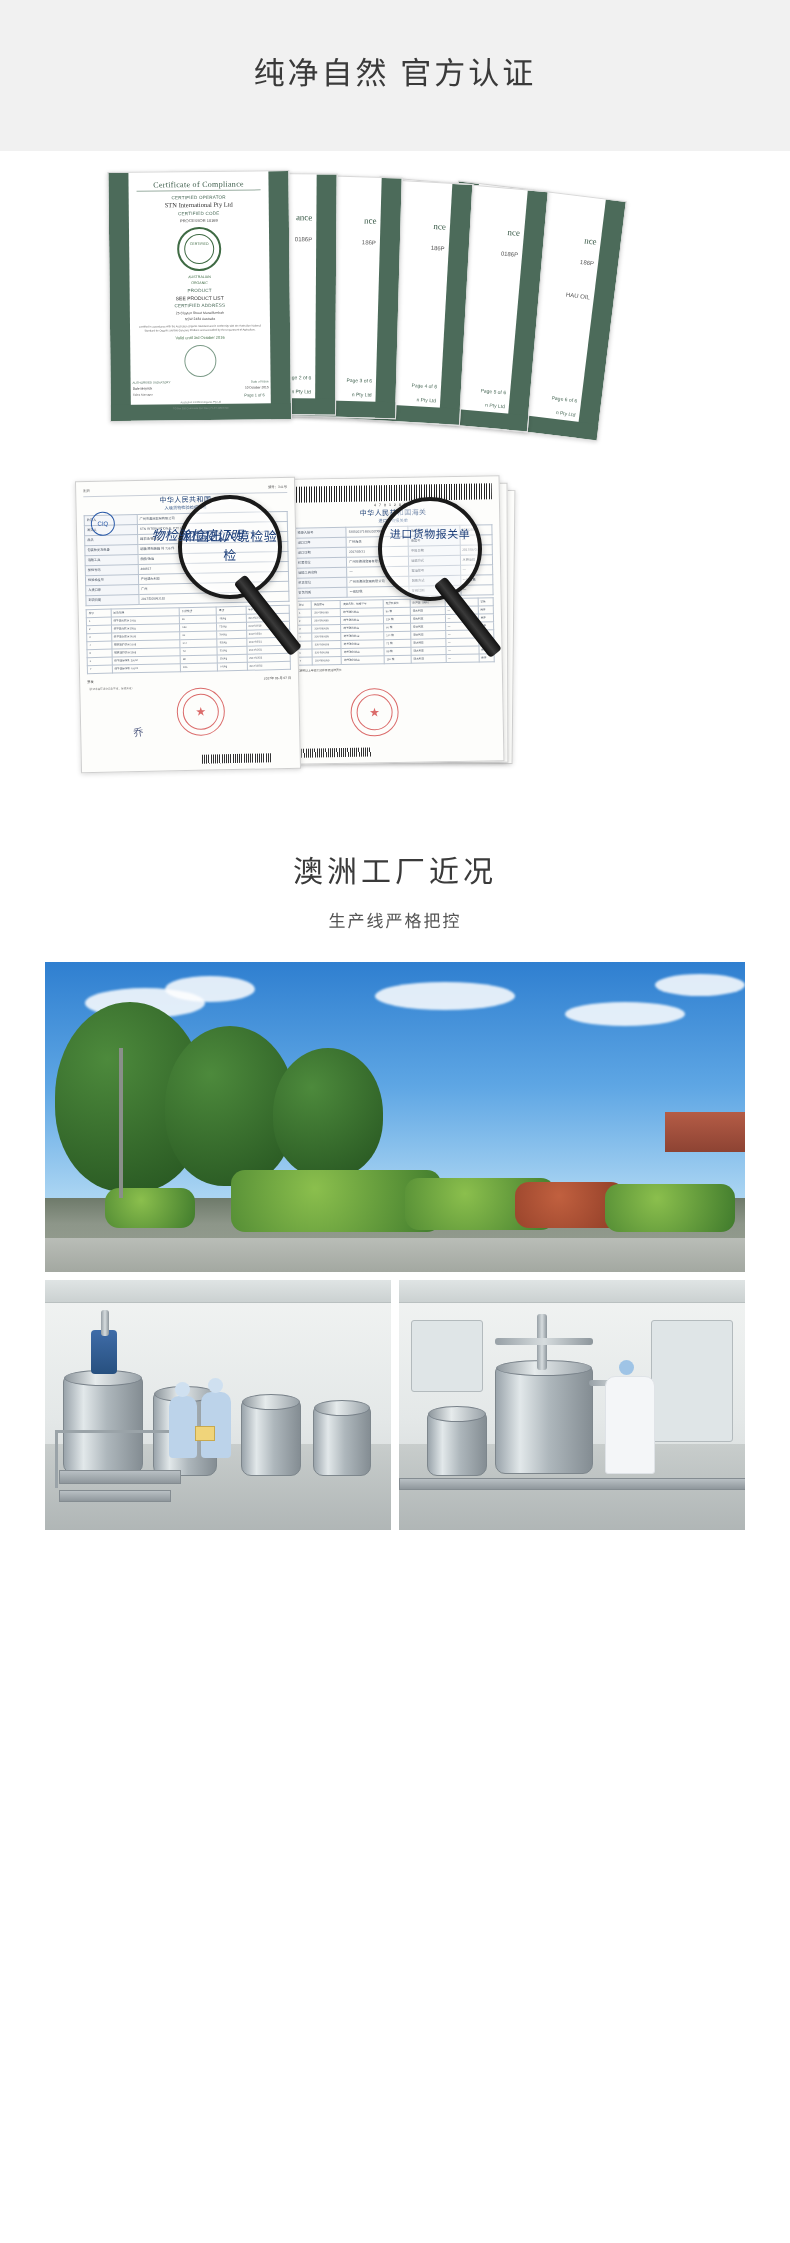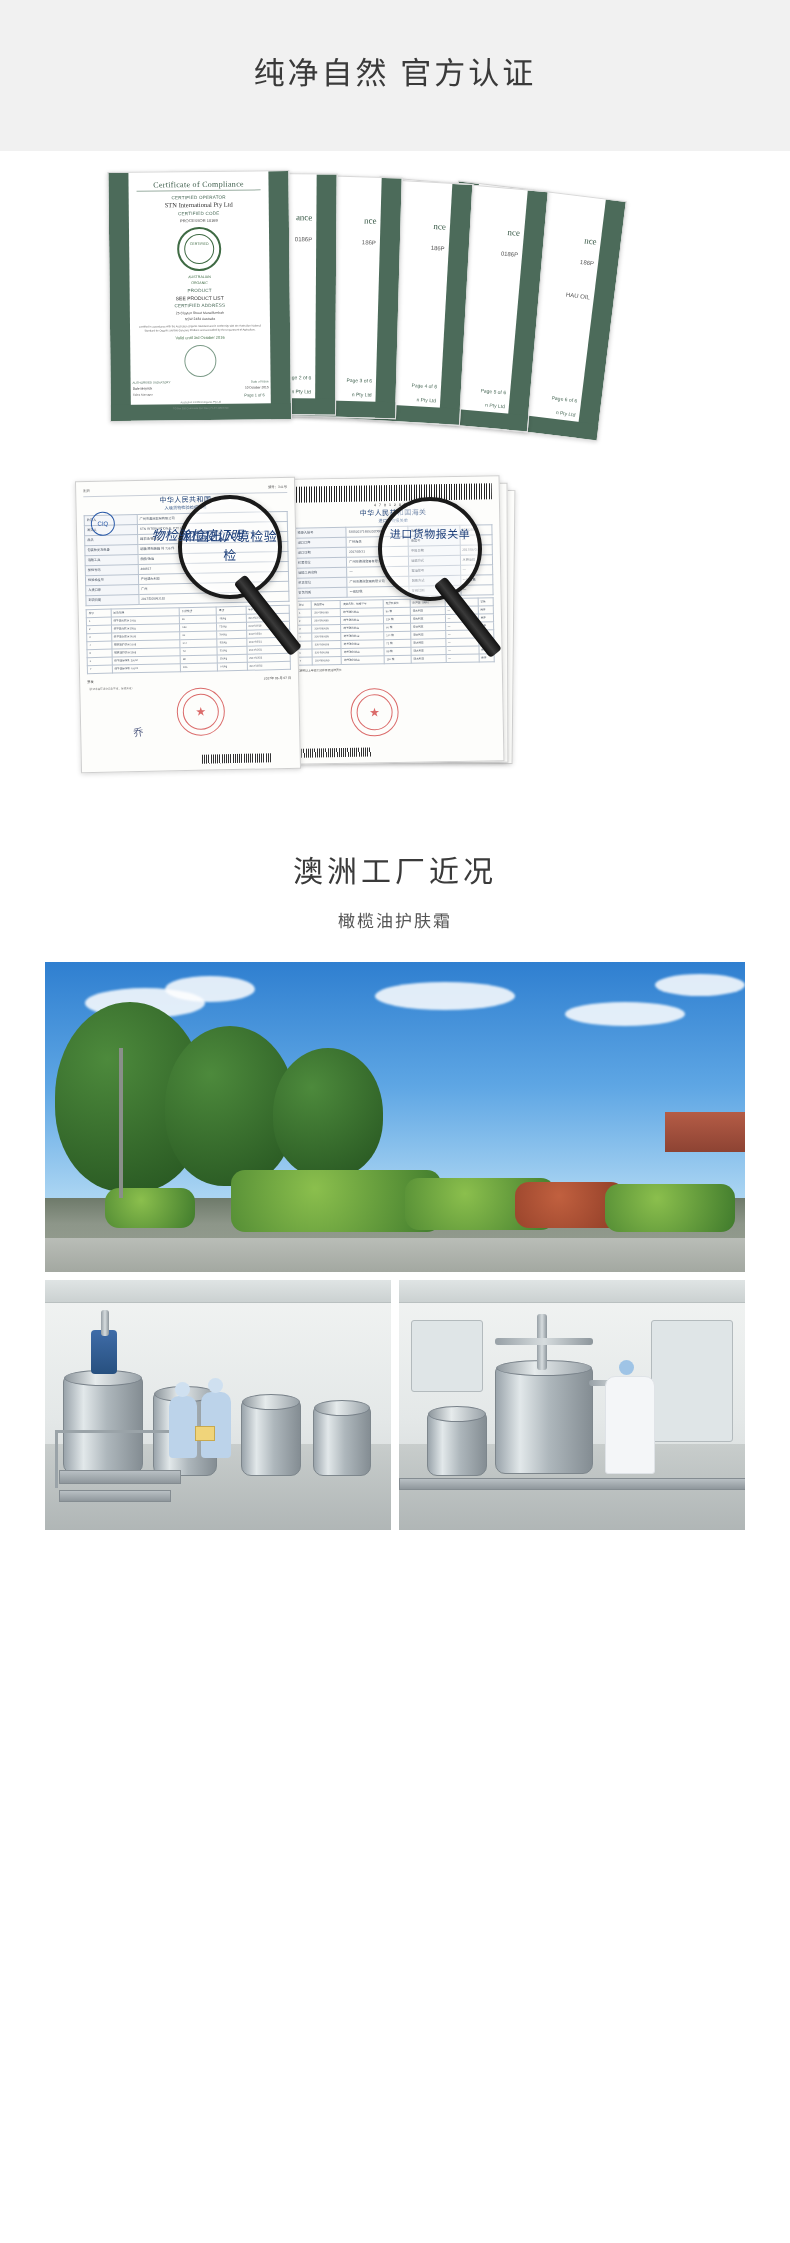--- a/index.html
+++ b/index.html
@@ -921,21 +921,21 @@
     <div class="loupe" style="left:360px; top:26px;">
       <div class="glass">
         <div class="glass-text" style="font-size:11px;top:24px;">进口货物报关单</div>
       </div>
       <div class="handle"></div>
     </div>
   </div>
 
   <div class="factory-head">
     <h2 class="factory-title">澳洲工厂近况</h2>
-    <h3 class="factory-sub">橄榄油护肤霜</h3>
+    <h3 class="factory-sub">生产线严格把控</h3>
   </div>
 
   <div class="photo photo-wide">
     <div class="sky"></div>
     <div class="cloud" style="left:40px; top:26px; width:120px; height:30px;"></div>
     <div class="cloud" style="left:120px; top:14px; width:90px; height:26px;"></div>
     <div class="cloud" style="left:330px; top:20px; width:140px; height:28px;"></div>
     <div class="cloud" style="left:520px; top:40px; width:120px; height:24px;"></div>
     <div class="cloud" style="left:610px; top:12px; width:90px; height:22px;"></div>
 

